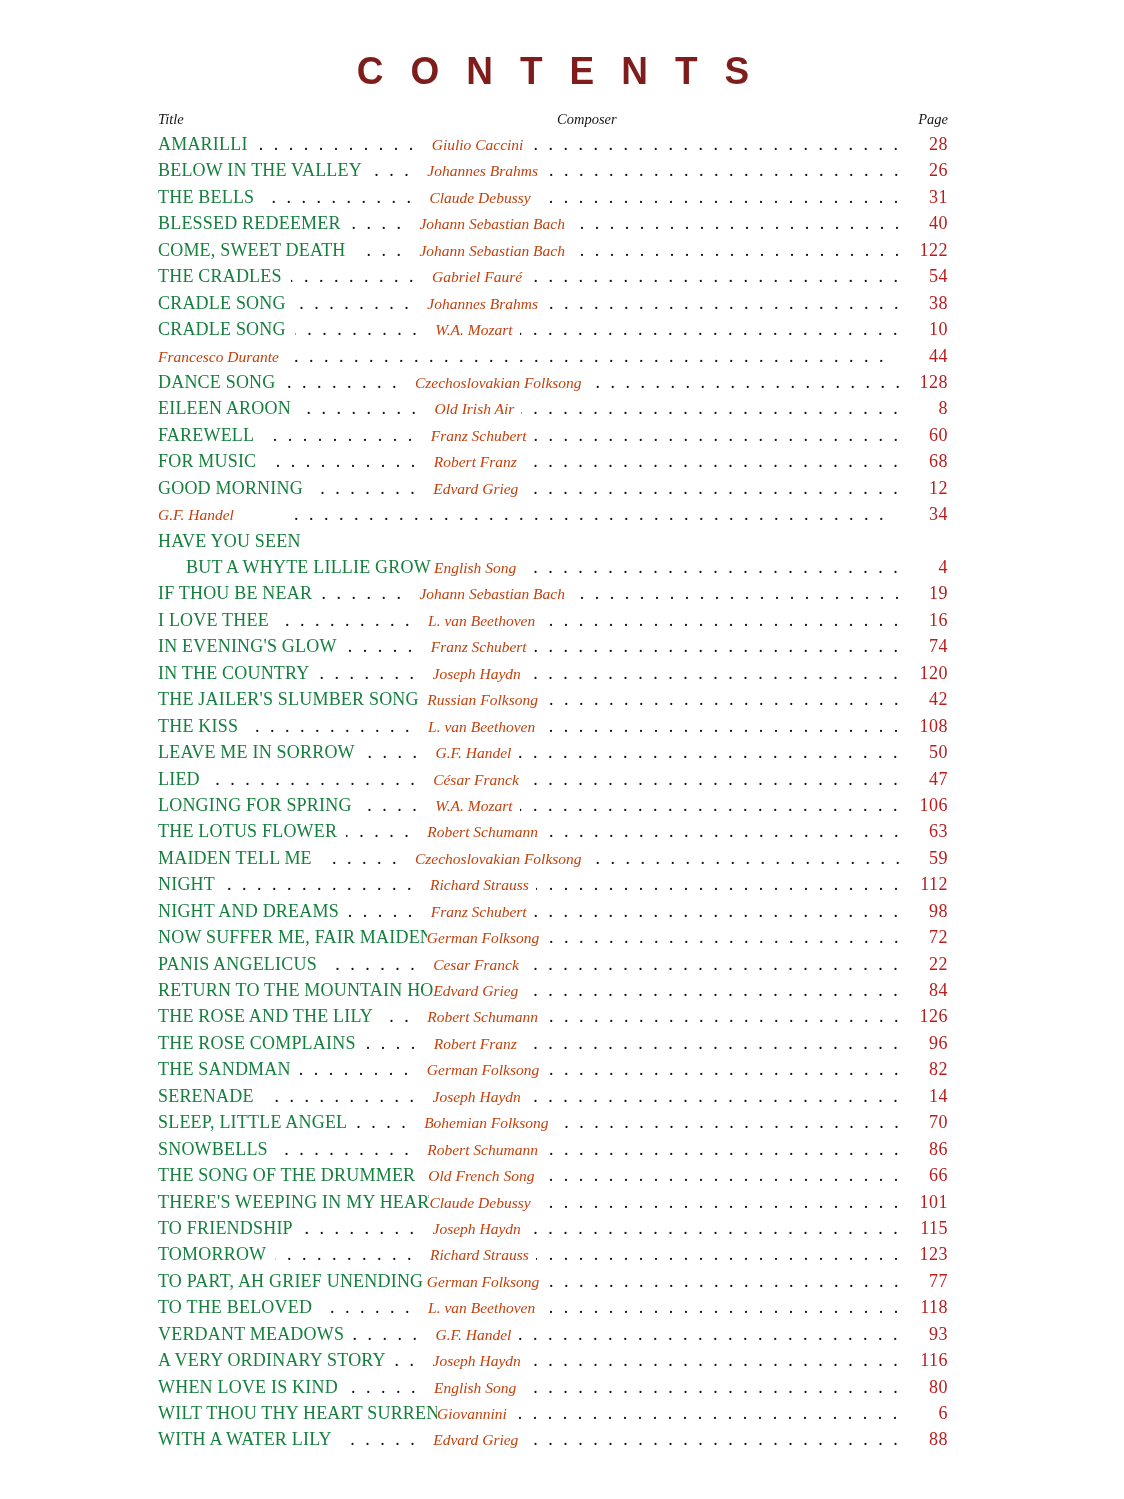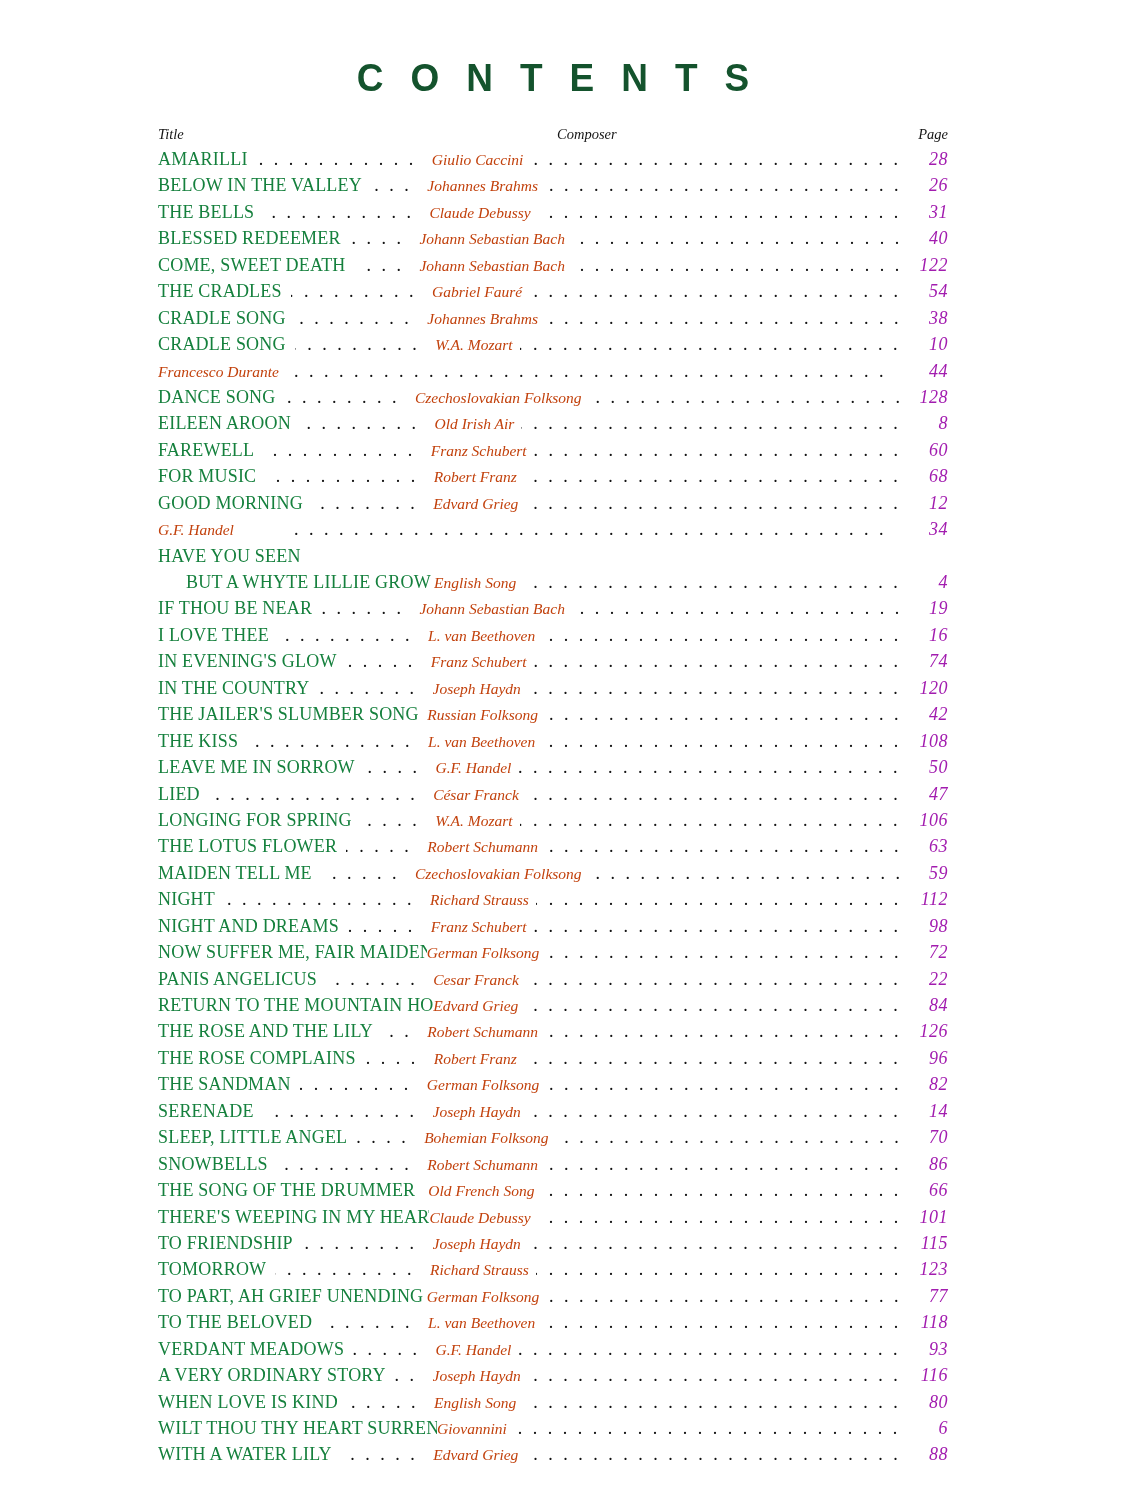--- a/index.html
+++ b/index.html
@@ -15,38 +15,38 @@
     overflow: hidden;
   }
   .page {
     box-sizing: border-box;
     width: 1124px;
     height: 1499px;
     padding: 52px 176px 0 158px;
     background: #ffffff;
   }
   .main-title {
-    margin: 7px;
+    margin: 0;
     text-align: center;
     font-family: "Liberation Sans", sans-serif;
     font-weight: 700;
     font-size: 37px;
     line-height: 40px;
-    color: #14532d;
+    color: #7f1d1d;
   }
   .main-title .title-text {
     display: inline-block;
     letter-spacing: 27px;
     margin-right: -27px;
     transform: scaleY(1.04);
   }
   .col-headers {
     display: flex;
     align-items: baseline;
-    margin-top: 26px;
+    margin-top: 18px;
     font-style: italic;
     font-size: 14.5px;
     line-height: 18px;
     color: #151515;
   }
   .col-headers .ch1 { width: 399px; }
   .col-headers .ch2 { flex: 1 1 auto; }
   .col-headers .ch3 { width: 46px; text-align: right; }
   .toc {
     margin-top: 3px;
@@ -69,22 +69,21 @@
     display: flex;
     align-items: baseline;
     overflow: hidden;
     min-width: 0;
   }
   .c3 {
     width: 46px;
     text-align: right;
     font-size: 18px;
     letter-spacing: 0.5px;
-    color: #a21caf;
-    font-style: italic;
+    color: #b91c1c;
   }
   .t {
     font-size: 18px;
     letter-spacing: 0.2px;
     padding-right: 9px;
     color: #15803d;
     flex: 0 0 auto;
   }
   .t.indent { padding-left: 28px; }
   .comp {

